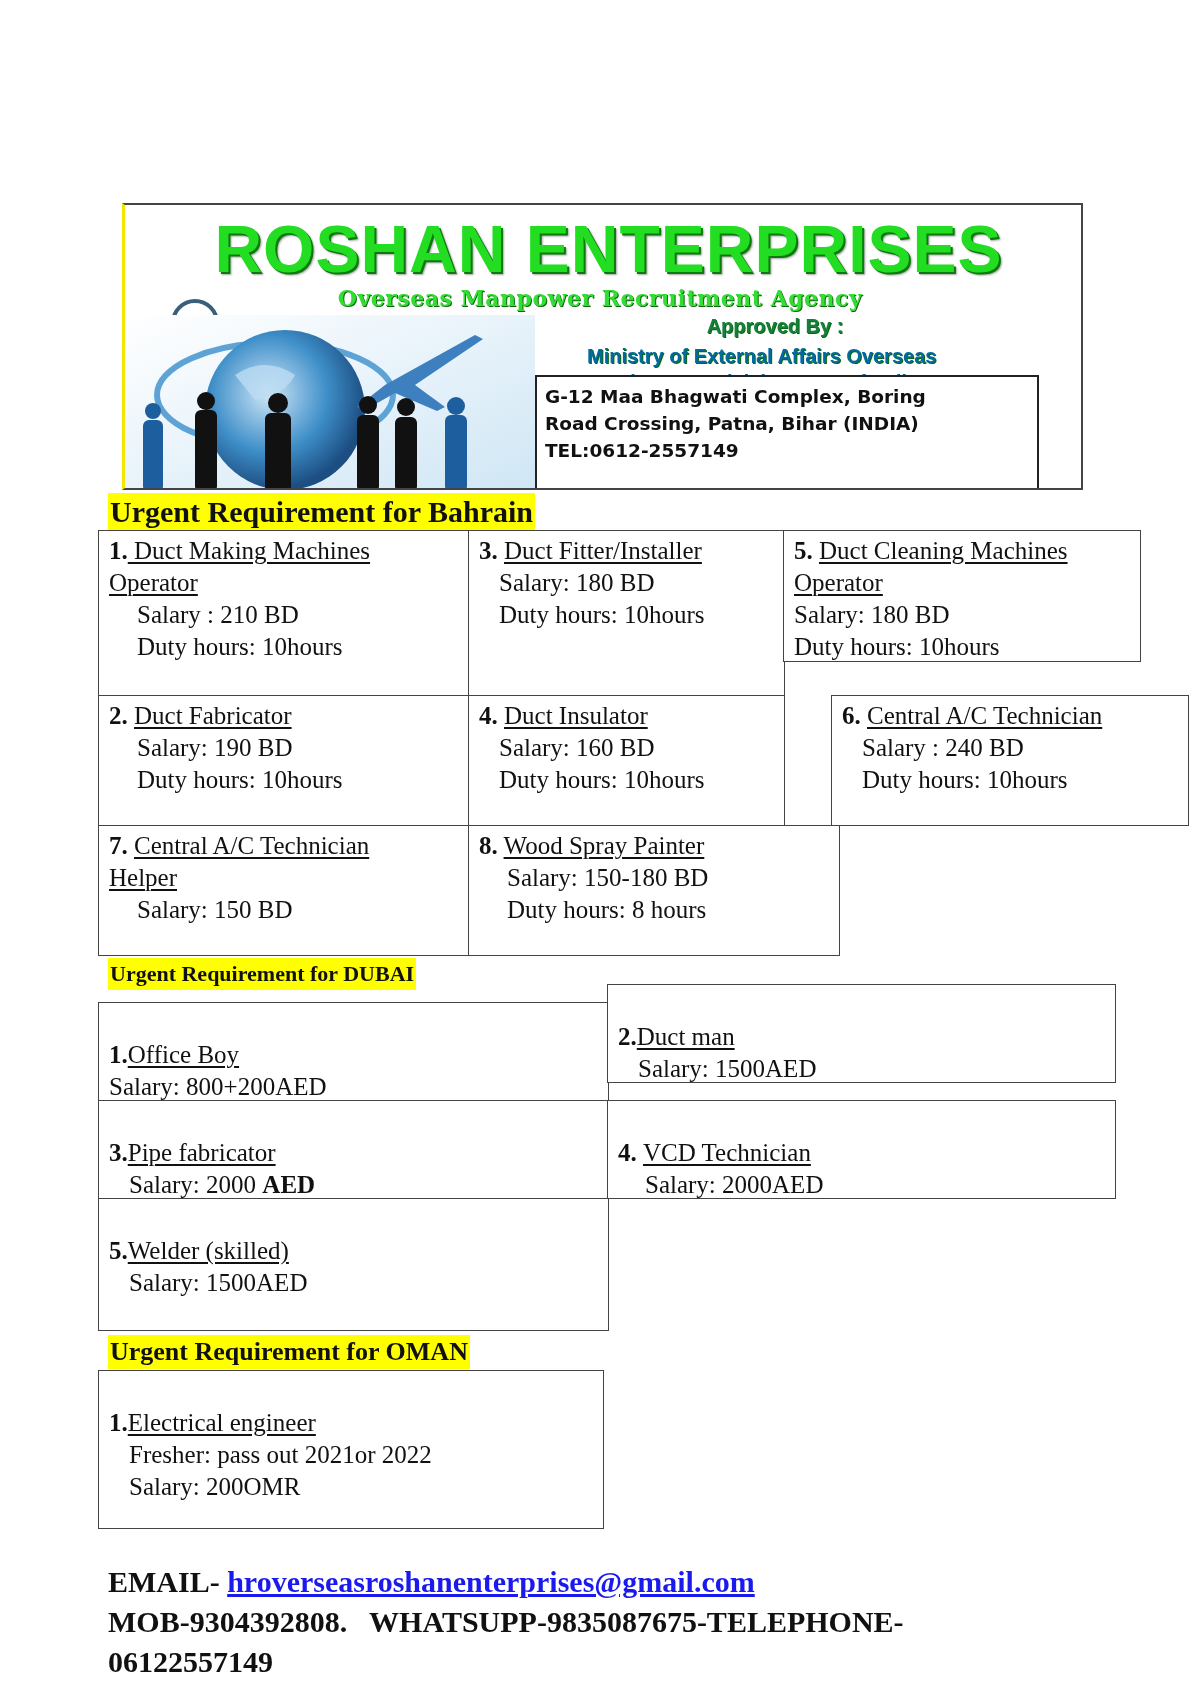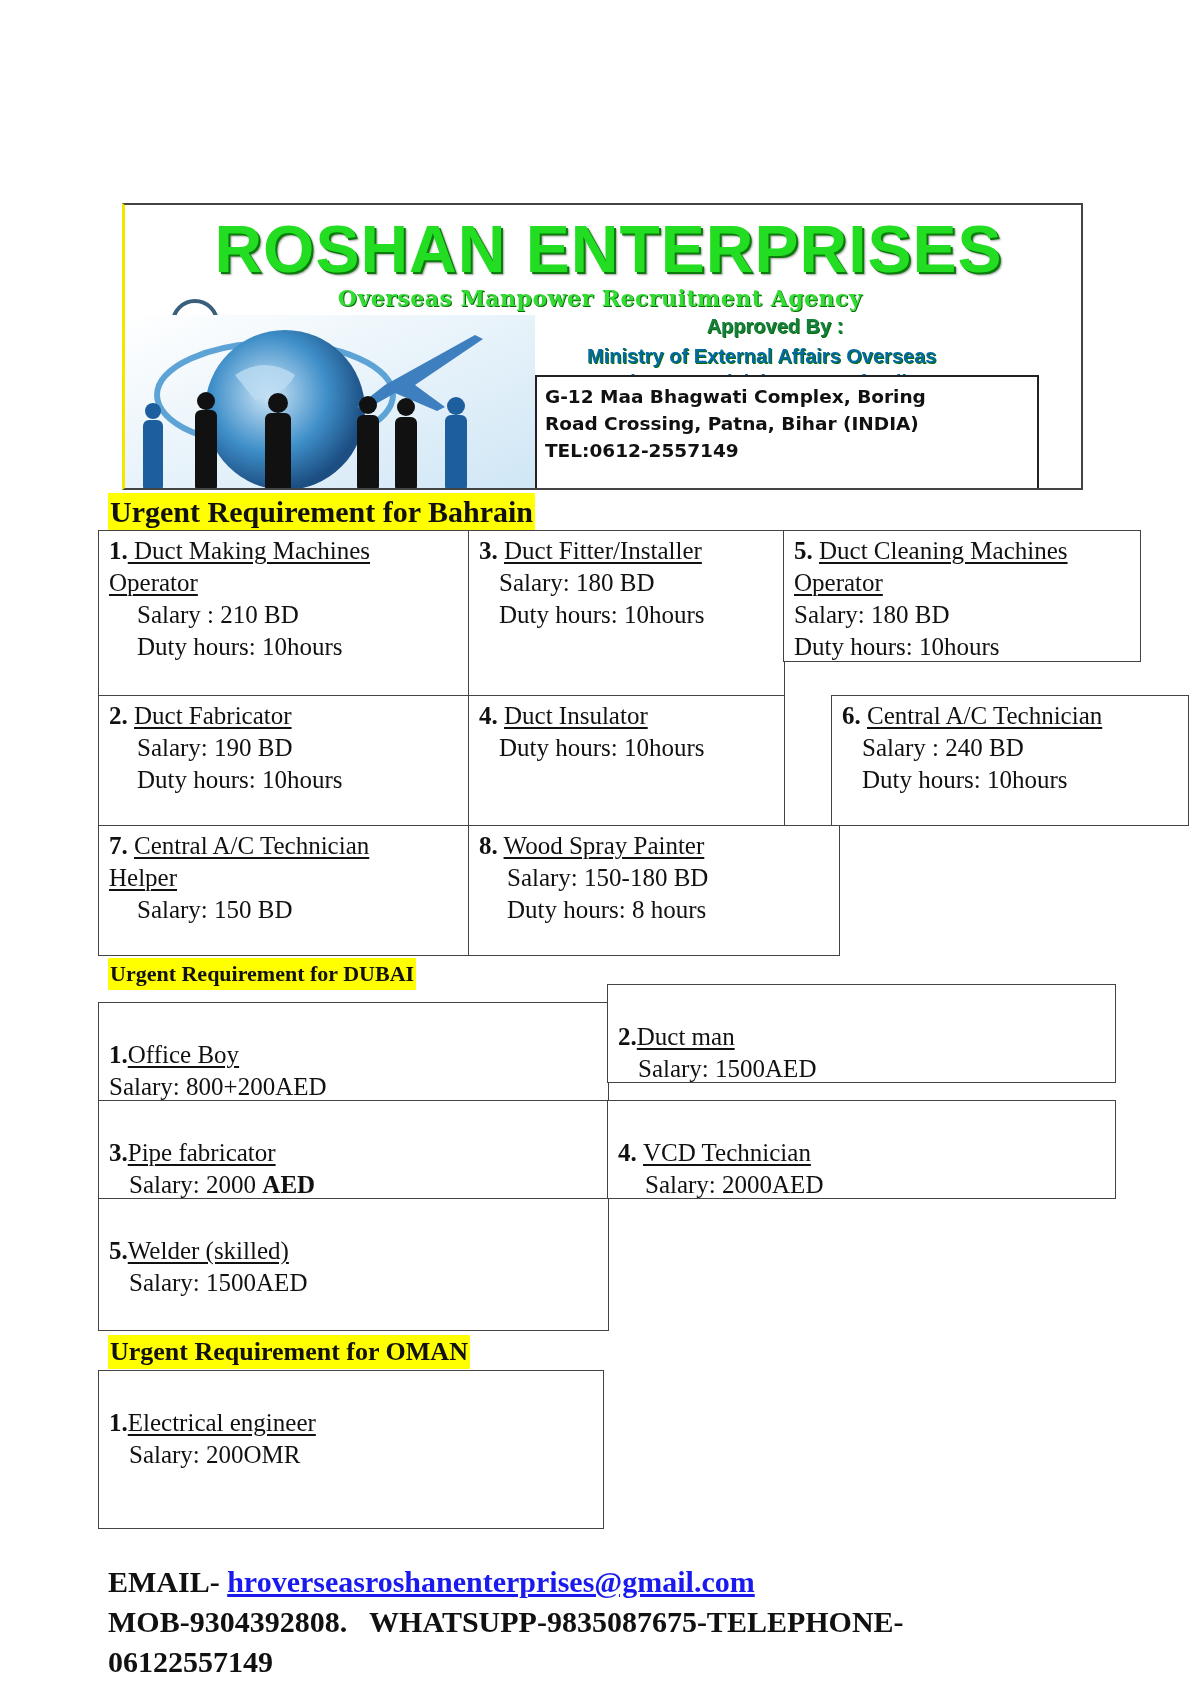--- a/index.html
+++ b/index.html
@@ -135,20 +135,21 @@
   <span class="line flush">Duty hours: 10hours</span>
 </div>
 
 <div class="cell" style="left:98px; top:695px; width:372px; height:131px;">
   <span class="num">2.</span> <span class="title">Duct Fabricator</span>
   <span class="line">Salary: 190 BD</span>
   <span class="line">Duty hours: 10hours</span>
 </div>
 <div class="cell" style="left:468px; top:695px; width:317px; height:131px;">
   <span class="num">4.</span> <span class="title">Duct Insulator</span>
+  <span class="line ind2">Salary: 160 BD</span>
   <span class="line ind2">Duty hours: 10hours</span>
 </div>
 <div class="cell" style="left:783px; top:695px; width:358px; height:131px;margin-left:48px;">
   <span class="num">6.</span> <span class="title">Central A/C Technician</span>
   <span class="line ind2">Salary : 240 BD</span>
   <span class="line ind2">Duty hours: 10hours</span>
 </div>
 
 <div class="cell" style="left:98px; top:825px; width:372px; height:131px;">
   <span class="num">7.</span> <span class="title">Central A/C Technician </span><br>
@@ -181,20 +182,21 @@
 </div>
 <div class="cell" style="left:98px; top:1198px; width:511px; height:133px; padding-top:36px;">
   <span class="num">5.</span><span class="title">Welder (skilled)</span>
   <span class="line ind2">Salary: 1500AED</span>
 </div>
 
 <div class="section-heading" id="h-oman">Urgent Requirement for OMAN</div>
 
 <div class="cell" style="left:98px; top:1370px; width:506px; height:159px; padding-top:36px;">
   <span class="num">1.</span><span class="title">Electrical engineer</span>
+  <span class="line ind2">Fresher: pass out 2021or 2022</span>
   <span class="line ind2">Salary: 200OMR</span>
 </div>
 
 <div class="footer">
   <div>
     <span>EMAIL- </span><a>hroverseasroshanenterprises@gmail.com</a>
   </div>
   <div style="white-space:pre;">MOB-9304392808.   WHATSUPP-9835087675-TELEPHONE-</div>
   <div>06122557149</div>
 </div>

